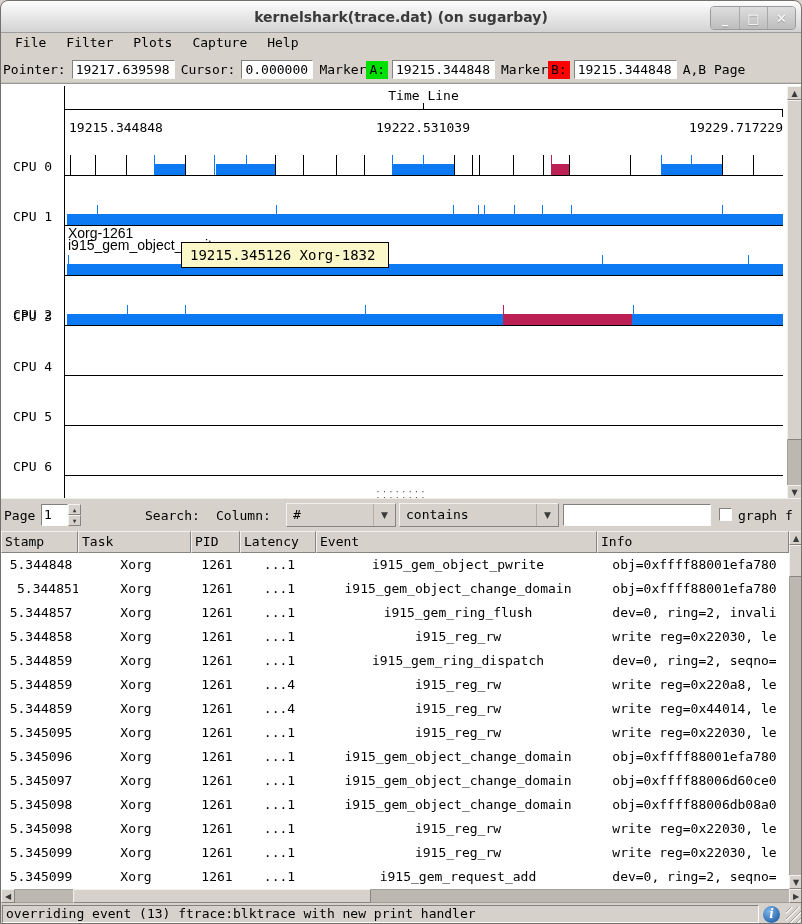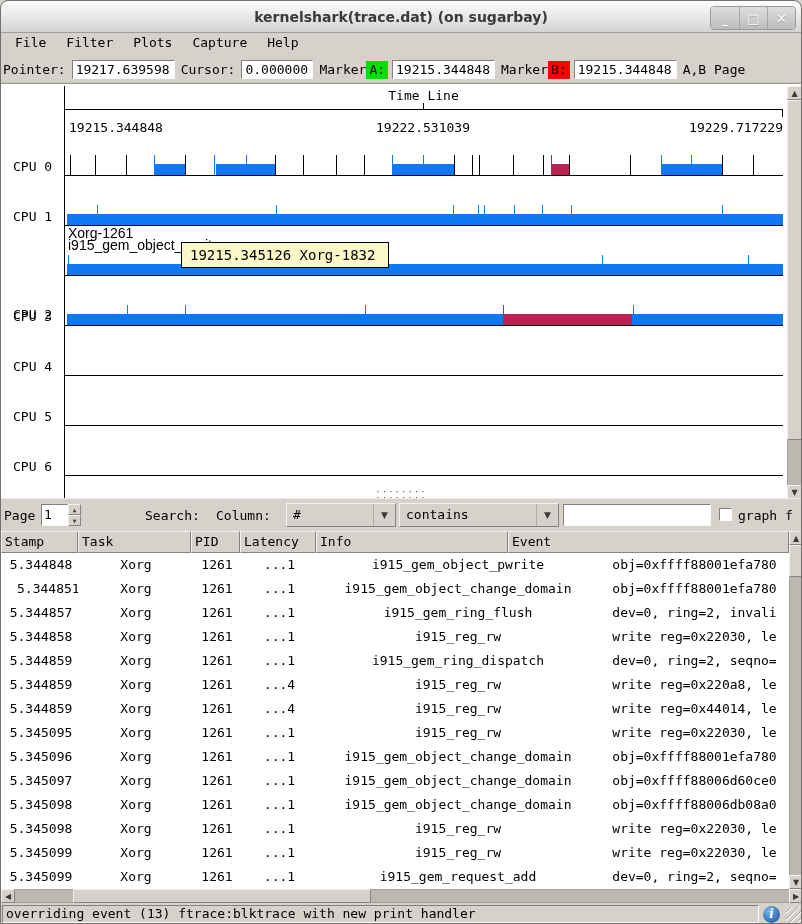--- a/index.html
+++ b/index.html
@@ -256,22 +256,22 @@
     <div class="checkbox"></div>
     <span class="lbl" style="left:737px">graph f</span>
   </div>
 
   <div class="table">
     <div class="thead" id="thead">
         <div class="th" style="width: 77px;">Stamp</div>
         <div class="th" style="width: 113px;">Task</div>
         <div class="th" style="width: 49px;">PID</div>
         <div class="th" style="width: 76px;">Latency</div>
+        <div class="th" style="width: 281px;">Event</div>
         <div class="th" style="width: 192px;">Info</div>
-        <div class="th" style="width: 281px;">Event</div>
       </div>
     <div class="tbody" id="tbody">
         <div class="tr">
           <div class="td" style="width: 77px;">5.344848</div>
           <div class="td" style="width: 113px;">Xorg</div>
           <div class="td" style="width: 49px;">1261</div>
           <div class="td" style="width: 76px;">...1</div>
           <div class="td" style="width: 281px;">i915_gem_object_pwrite</div>
           <div class="td" style="width: 192px;">obj=0xffff88001efa780</div>
         </div>

